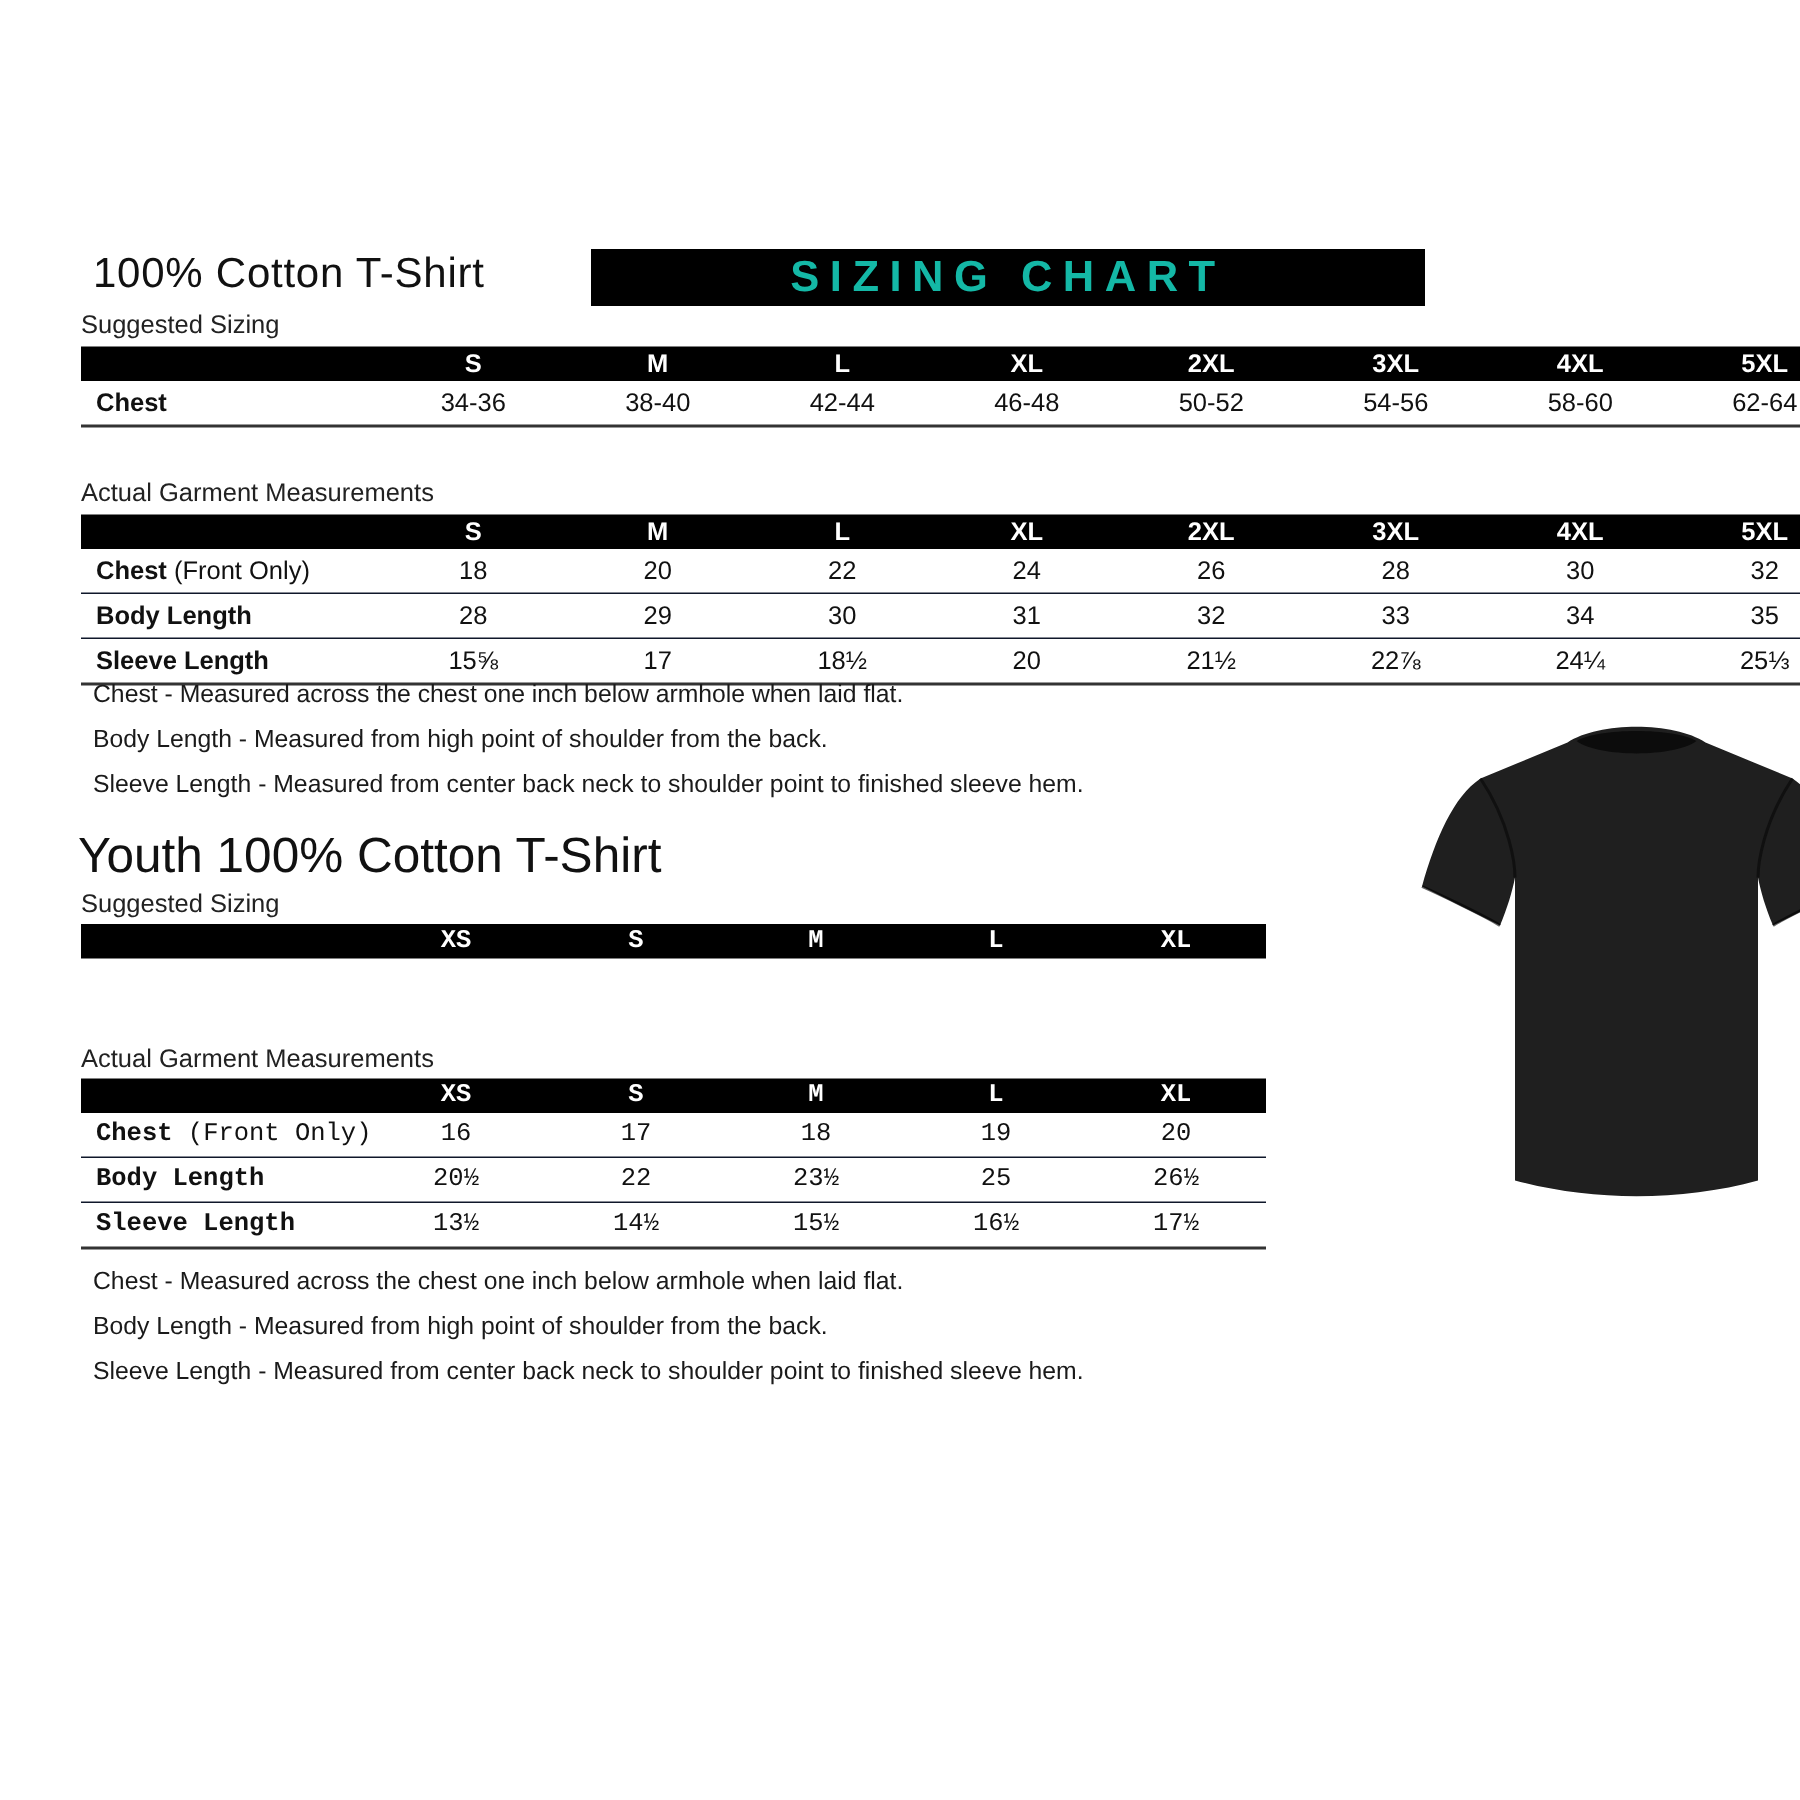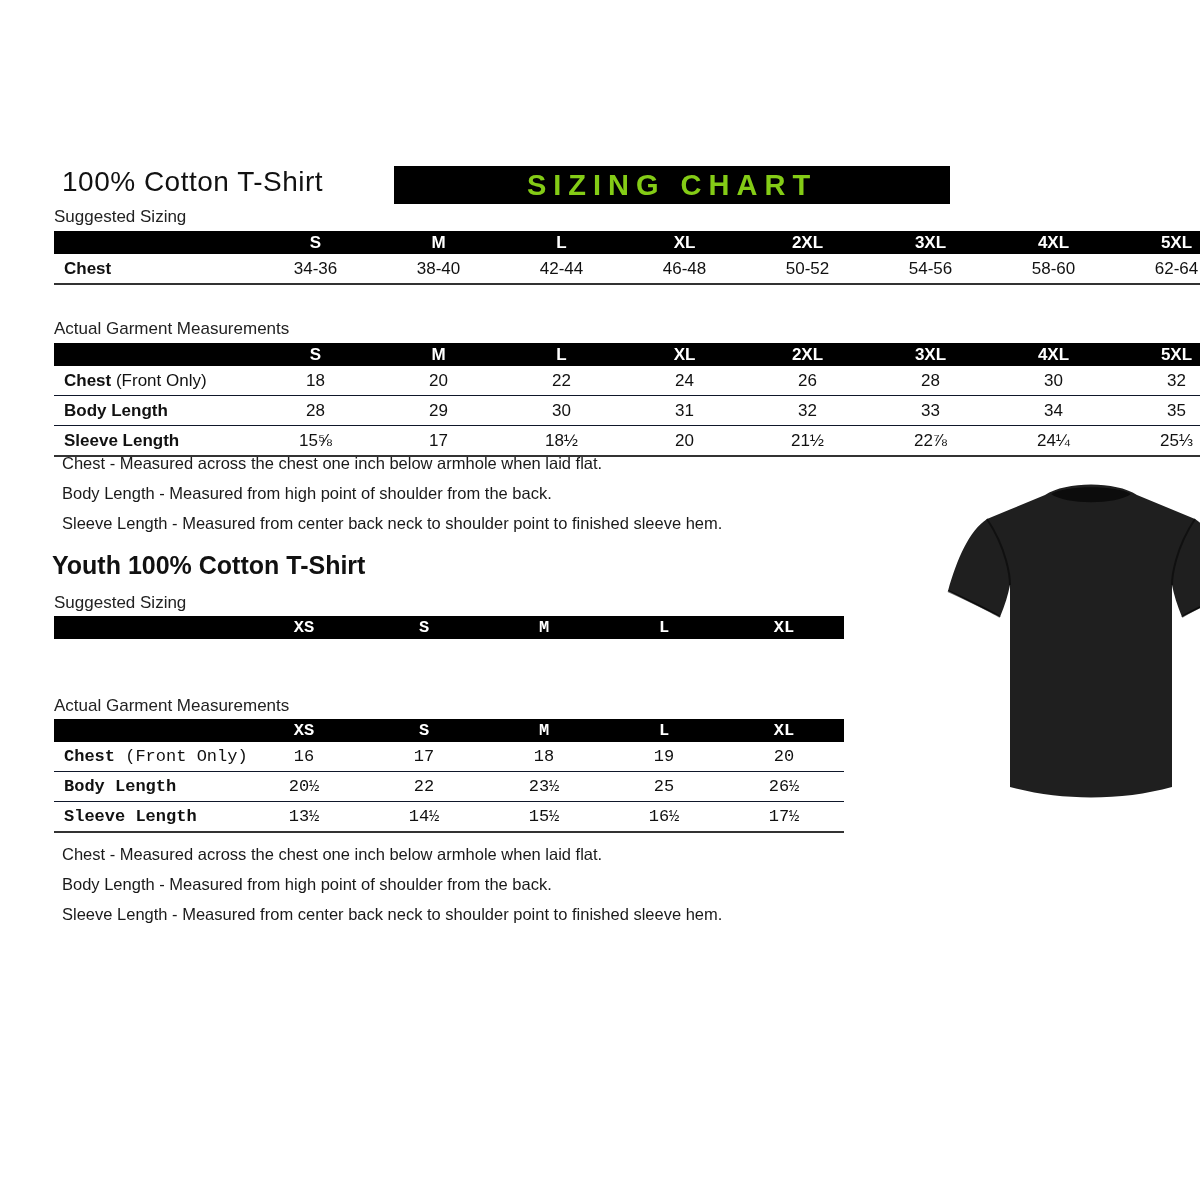--- a/index.html
+++ b/index.html
@@ -1,25 +1,25 @@
 <!DOCTYPE html>
 <html><head>
 <meta charset="utf-8">
 <style>
   html,body { margin:0; padding:0; background:#ffffff; }
   body { width:1200px; height:1200px; font-family:"Liberation Sans", sans-serif; color:#111; }
   .sheet { position:relative; width:1200px; height:1200px; overflow:hidden;margin-left:48px; }
 
   .title { position:absolute; left:14px; top:166px; font-size:28px; font-weight:400; letter-spacing:0.5px; }
   .banner { position:absolute; left:346px; top:166px; width:556px; height:38px; background:#000;
-            color:#84cc16; display:flex; align-items:center; justify-content:center;
+            color:#14b8a6; display:flex; align-items:center; justify-content:center;
             font-weight:bold; font-size:29px; letter-spacing:7px; }
 
   .sec-label { position:absolute; left:6px; font-size:17px; color:#222;text-align:center; }
-  .youth-title { position:absolute; left:4px; top:551px; font-size:25px; font-weight:bold; }
+  .youth-title { position:absolute; left:4px; top:551px; font-size:33px; font-weight:normal; }
 
   .tbl { position:absolute; left:6px; }
   .tbl .hdr { display:grid; background:#000; color:#fff; font-weight:bold; font-size:17px;
               height:23px; align-items:center; }
   .tbl .row { display:grid; font-size:17px; height:29px; align-items:center;
               border-bottom:1px solid #0f172a; }
   .tbl .row.last { border-bottom:2px solid #333; }
   .adult { width:1184px; }
   .adult .hdr, .adult .row { grid-template-columns:200px repeat(8, 1fr); }
   .youthtbl { width:790px; }

